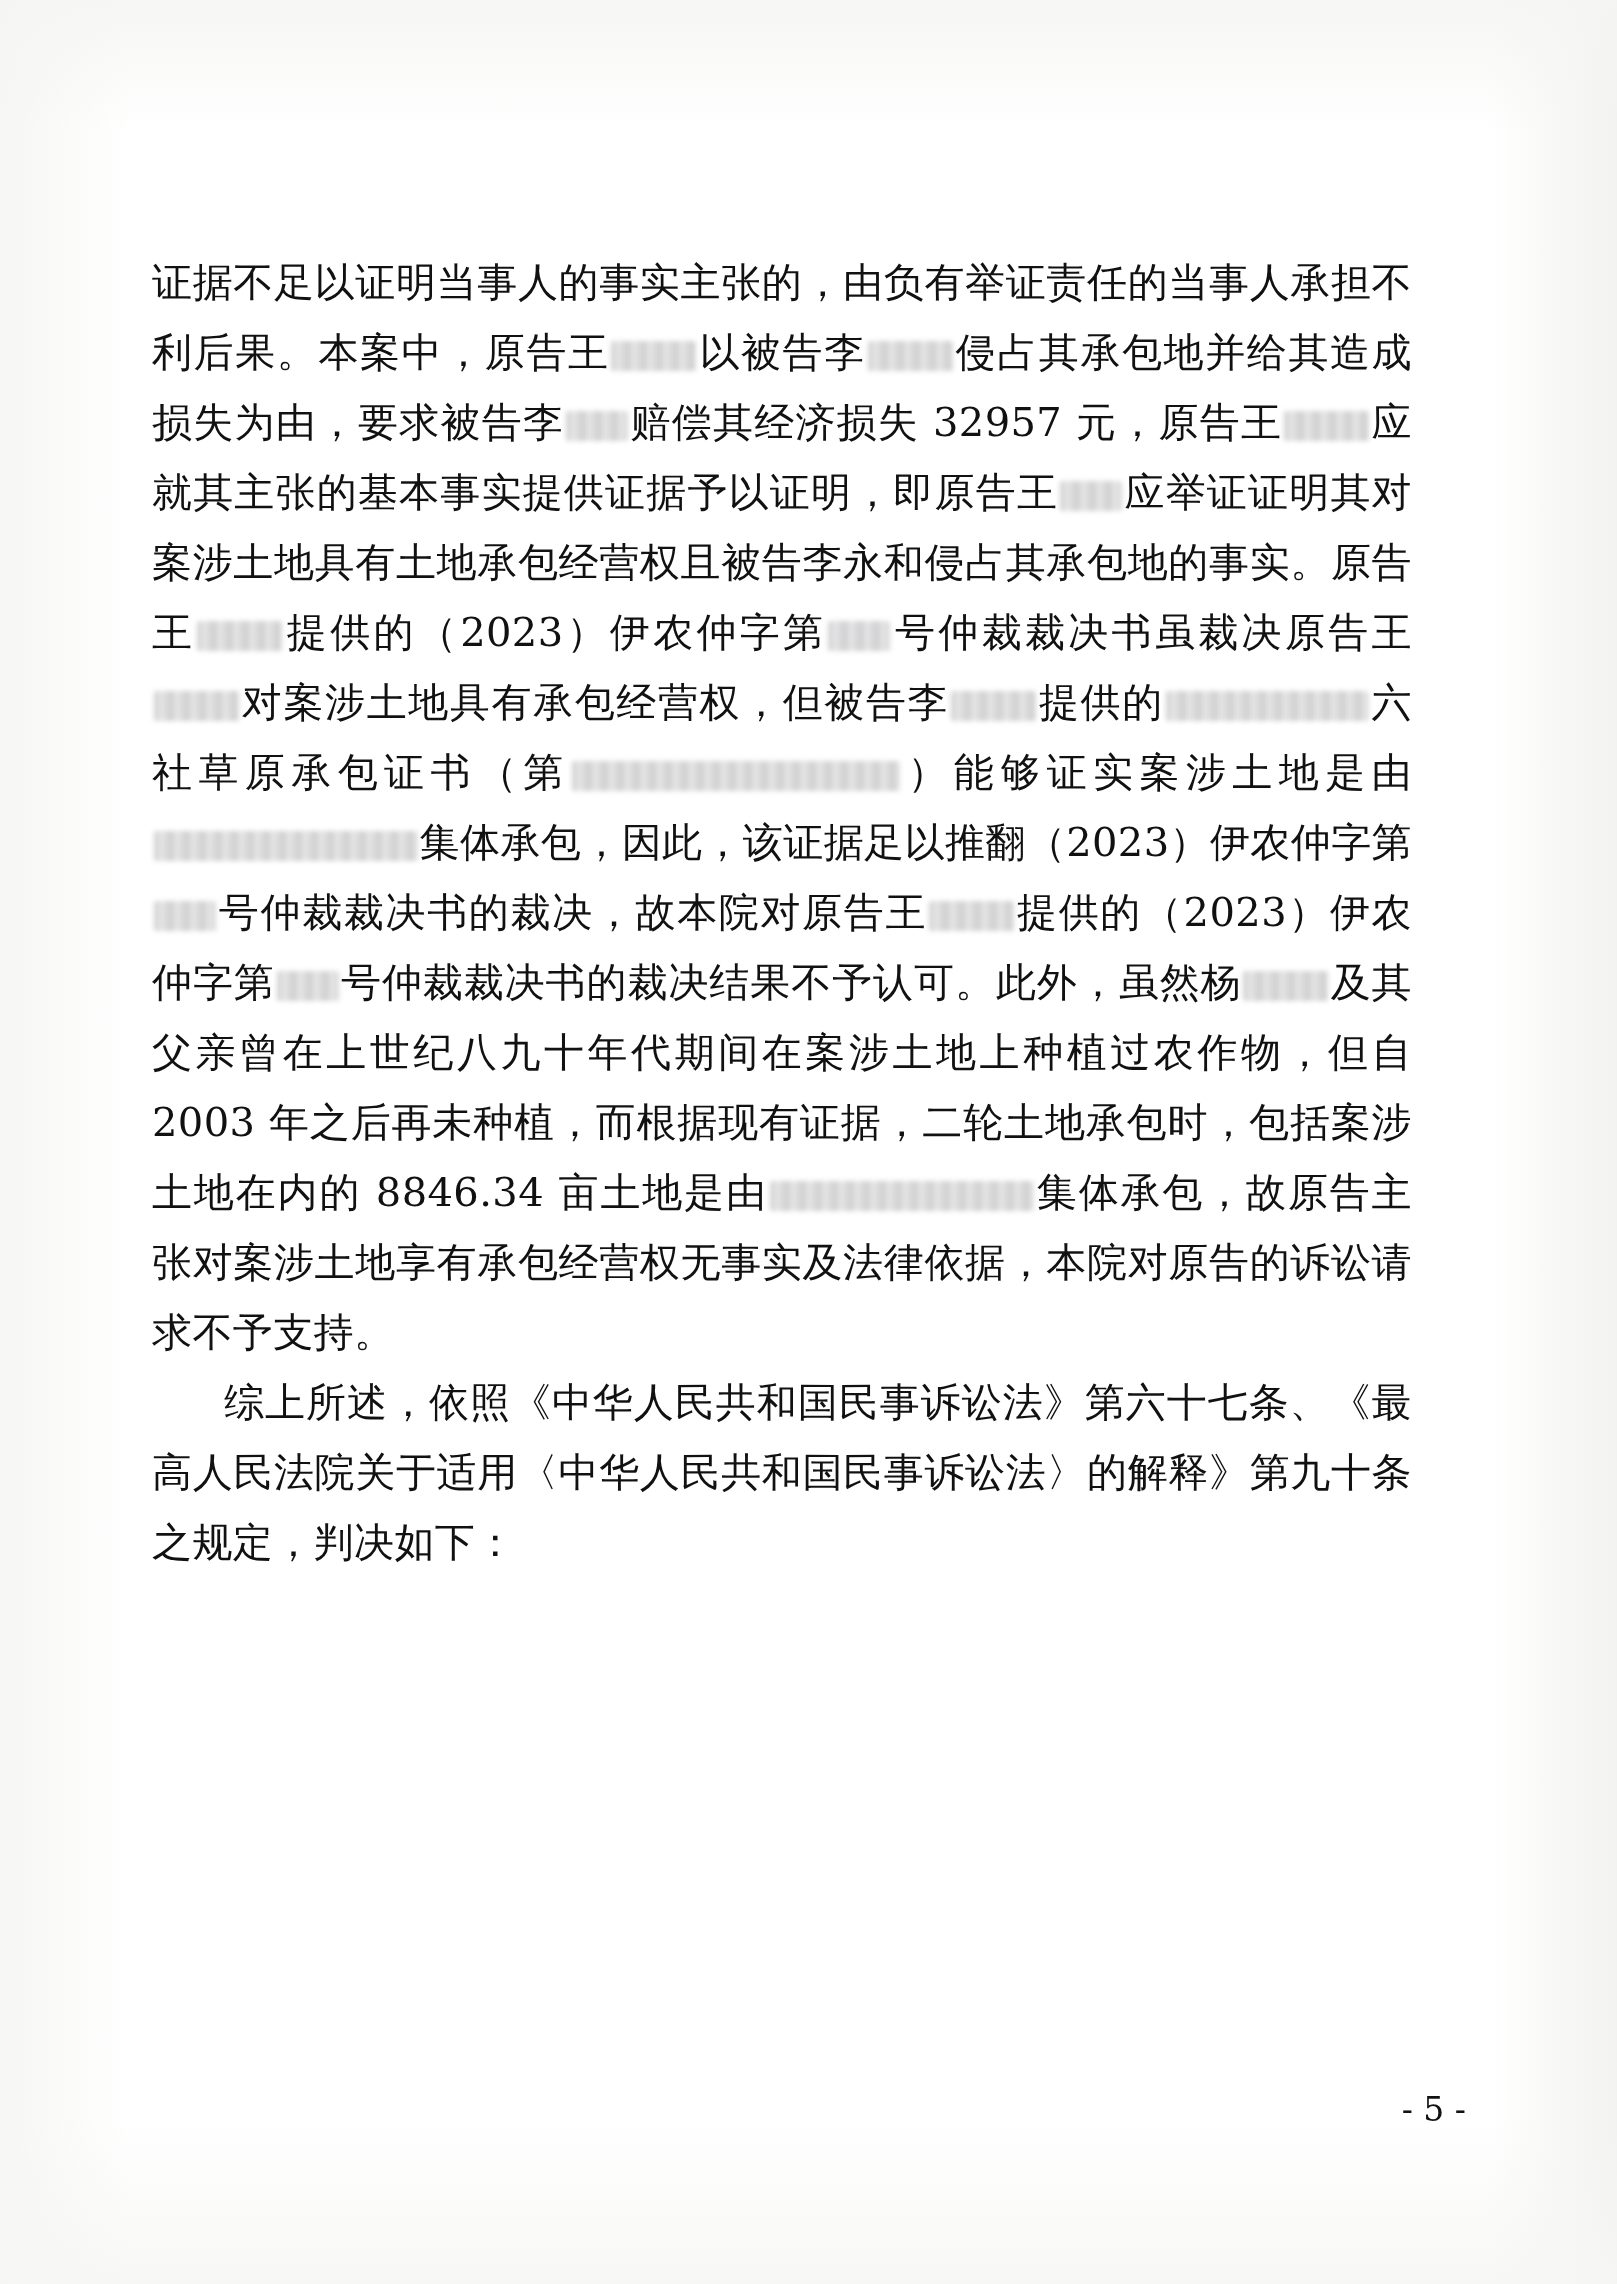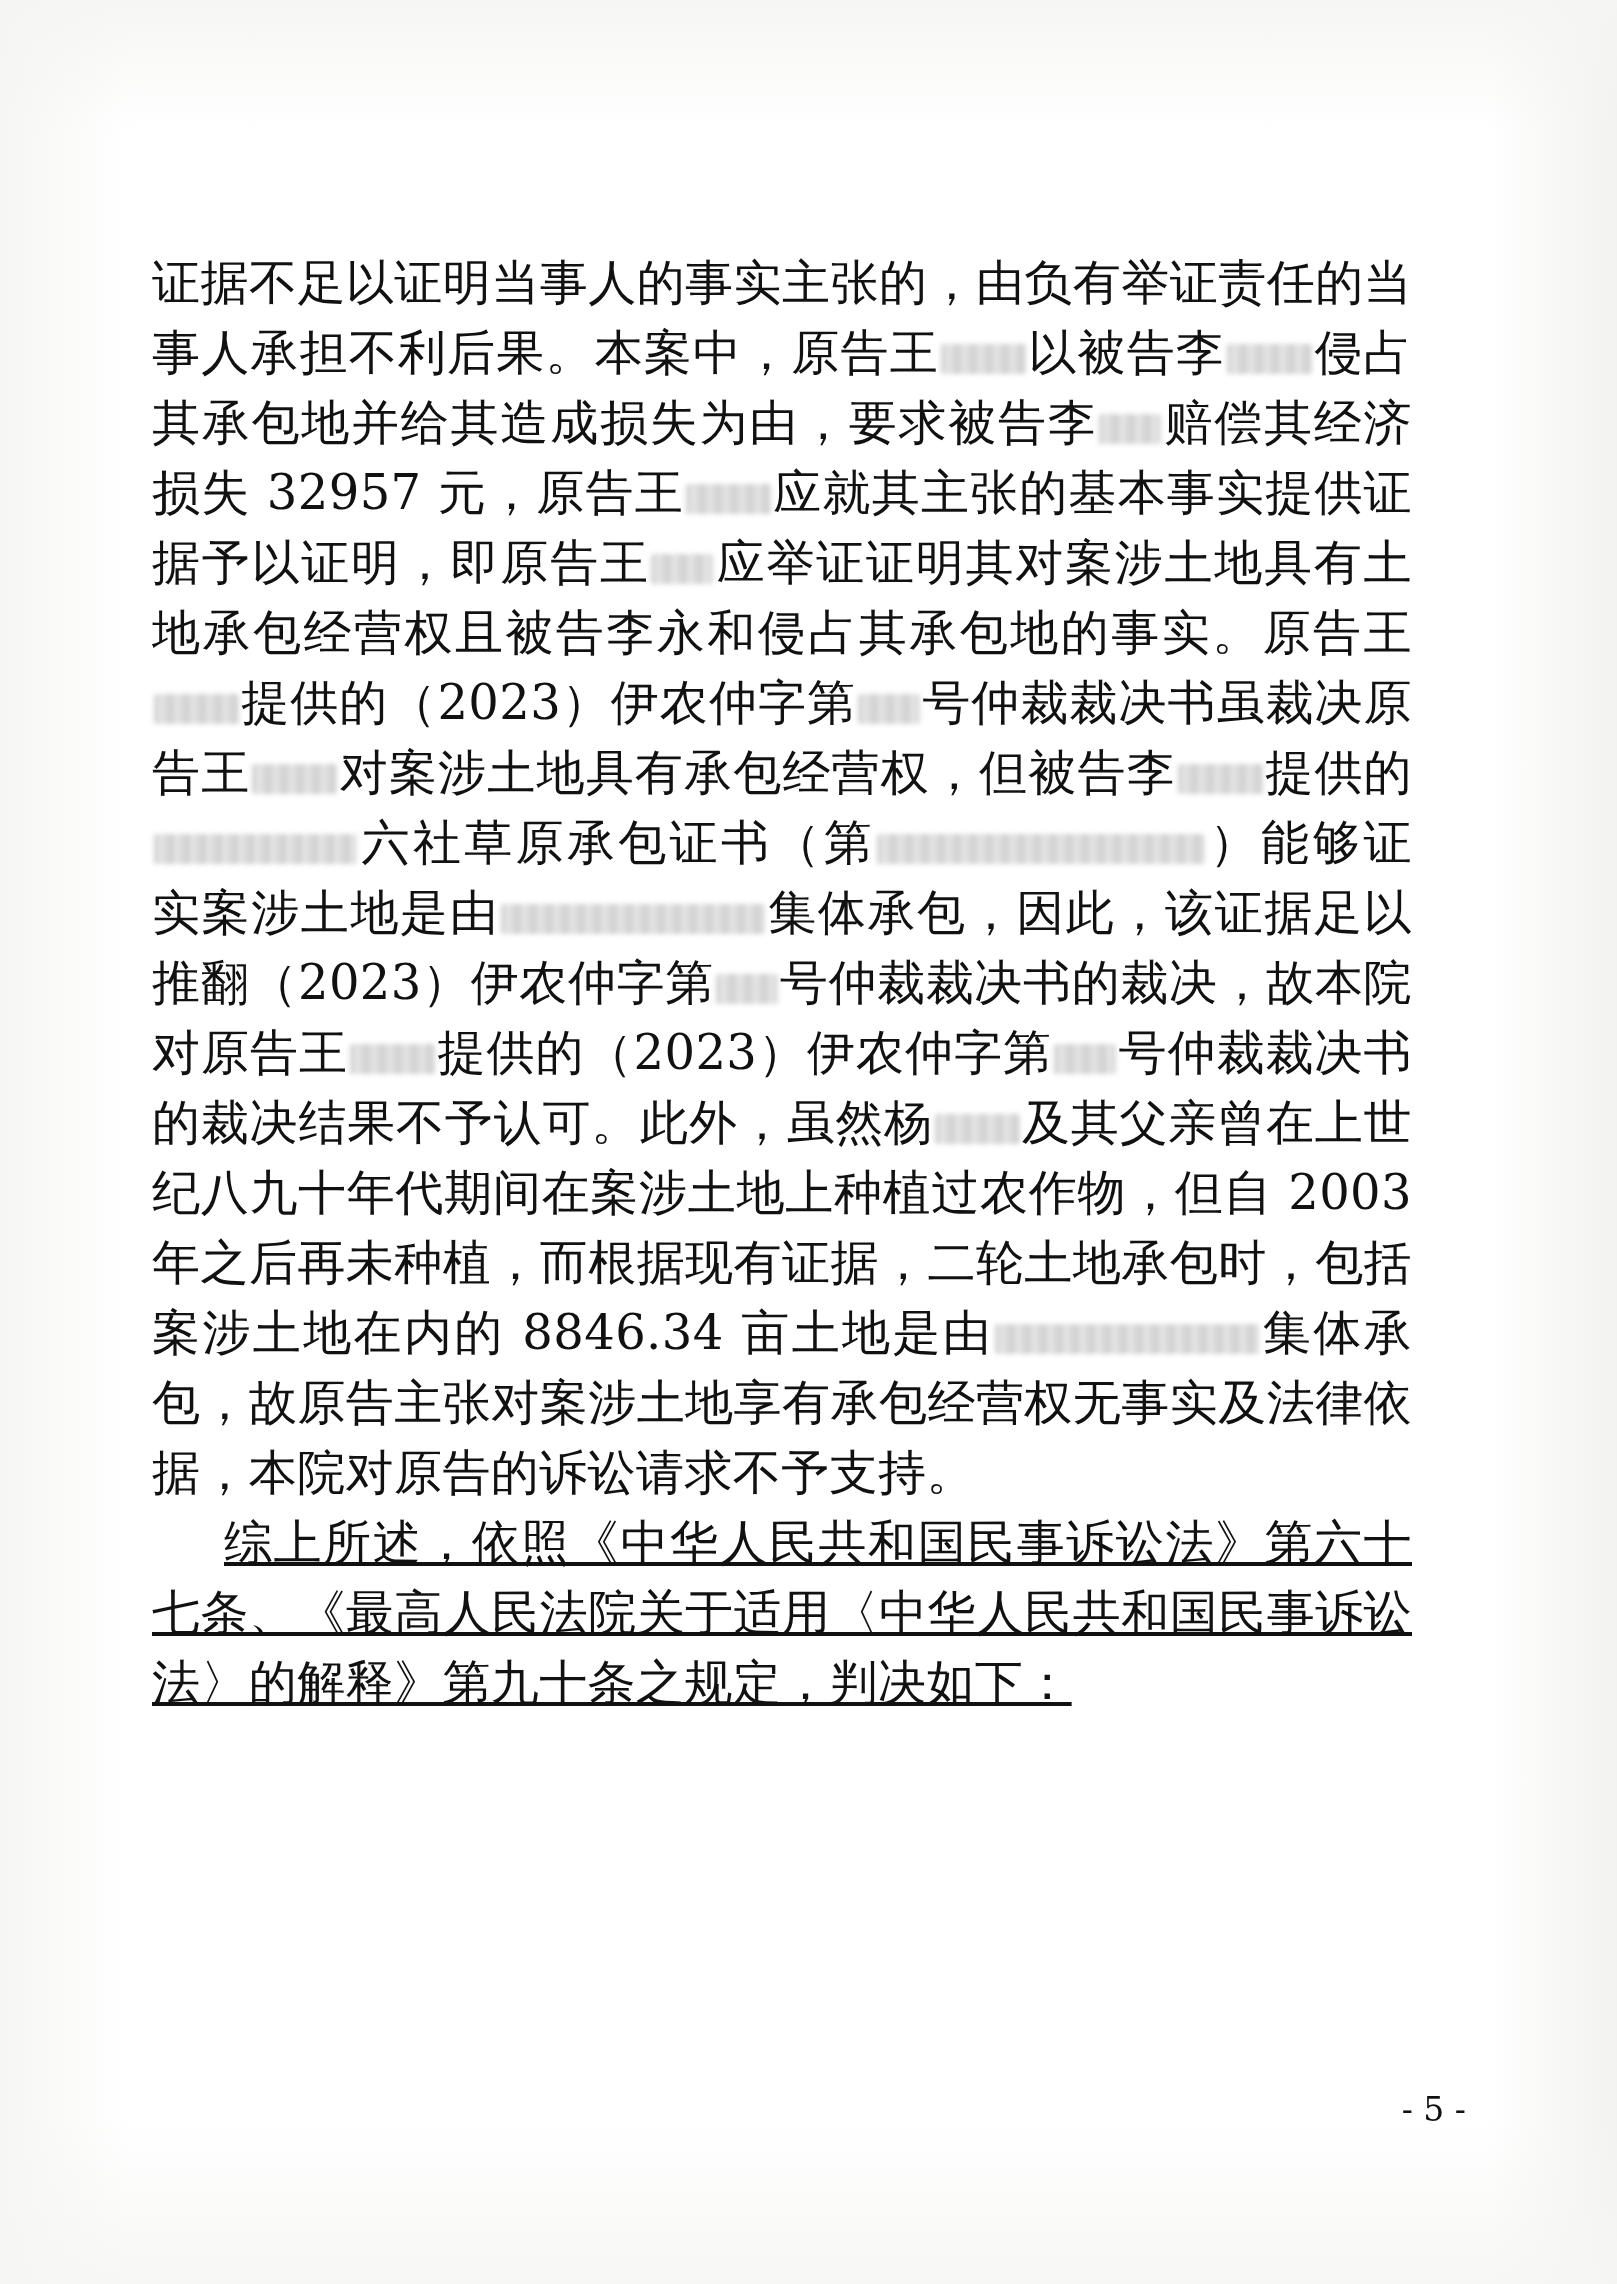--- a/index.html
+++ b/index.html
@@ -22,34 +22,33 @@
       linear-gradient(90deg, #f6f6f4 0%, #ffffff 8%, #ffffff 92%, #f2f2f0 100%),
       #ffffff;
   }
   .page-inner {
     position: absolute;
     left: 152px;
     top: 247px;
     width: 1260px;
   }
   .para {
-    font-size: 48px;
+    font-size: 40px;
     line-height: 70px;
     color: #111111;
     letter-spacing: 0.4px;
     text-align: justify;
     text-justify: inter-character;
     margin: 0;
   }
   .para + .para {
     margin-top: 0px;
   }
   .indent {
     text-indent: 72px;
-    text-decoration: underline;
   }
   .redact {
     display: inline-block;
     vertical-align: -5.3px;
     height: 30px;
     border-radius: 2.6px;
     background:
       repeating-linear-gradient(90deg,
         rgba(160,160,162,0.55) 0px,
         rgba(190,190,192,0.42) 8px,

